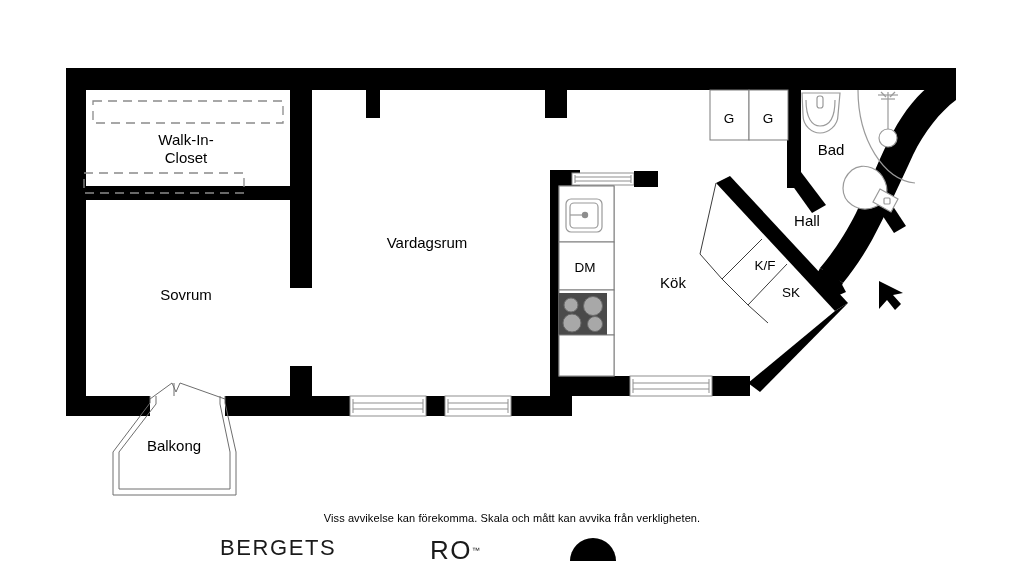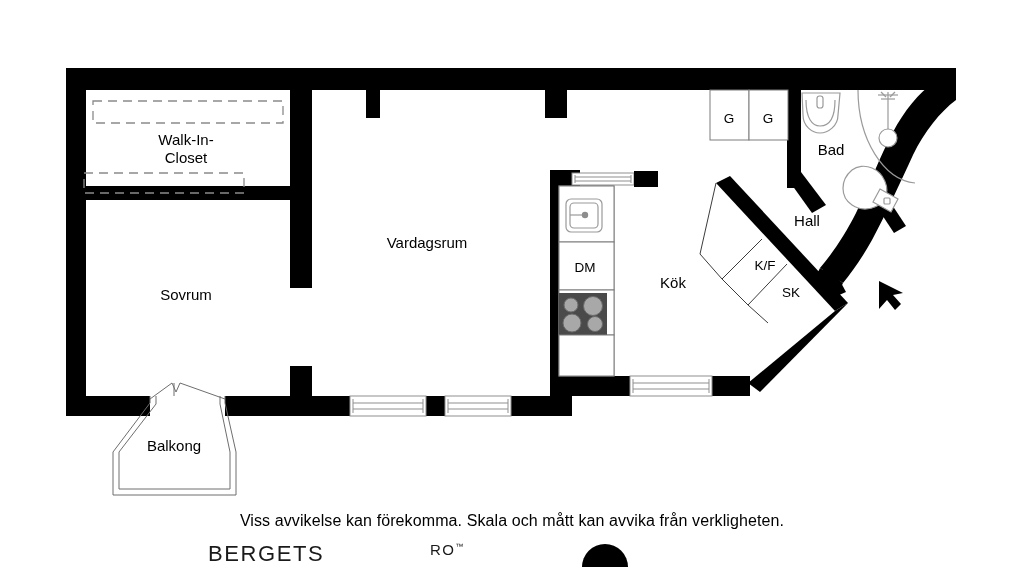--- a/index.html
+++ b/index.html
@@ -91,50 +91,50 @@
     stroke-width: 1;
   }
   #footer {
     position: absolute;
     left: 0;
     top: 512px;
     width: 1024px;
     text-align: center;
   }
   #disclaimer {
-    font-size: 16px;
+    font-size: 11px;
     color: #000;
     letter-spacing: 0.1px;
   }
   #brandbar {
     margin-top: 11px;
     display: flex;
     justify-content: center;
     align-items: flex-start;
-    gap: 12px;
+    gap: 0px;
   }
   .brand-slot {
     display: flex;
     align-items: flex-start;
   }
   #brand-bergets {
     font-size: 22px;
     letter-spacing: 1.6px;
     color: #1a1a1a;
     width: 210px;
     text-align: left;
     padding-left: 6px;
   }
   #brand-ro-wrap {
     width: 140px;
     text-align: left;
     position: relative;
   }
   #brand-ro {
-    font-size: 15px;
+    font-size: 26px;
     letter-spacing: 1.4px;
     color: #1a1a1a;
   }
   #brand-ro-tm {
     font-size: 8px;
     vertical-align: super;
     color: #1a1a1a;
     letter-spacing: 0;
   }
   #agency-logo {

